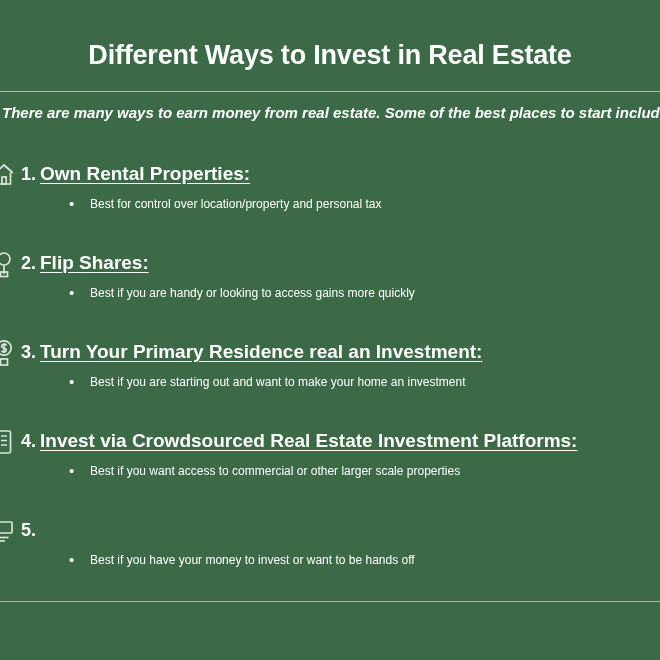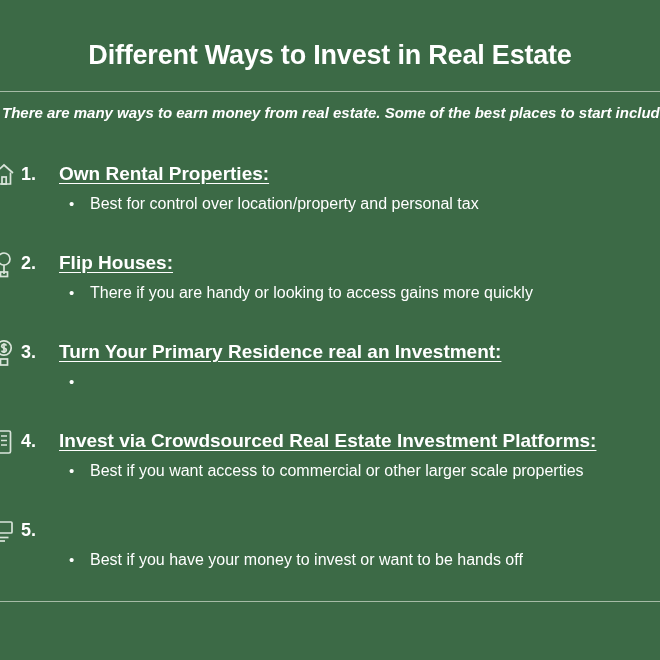--- a/index.html
+++ b/index.html
@@ -90,36 +90,36 @@
     position: absolute;
     left: 21px;
     top: 11px;
     color: #ffffff;
     font-size: 18px;
     font-weight: bold;
     line-height: 22px;
   }
   .heading {
     position: absolute;
-    left: 59px;
+    left: 40px;
     top: 10px;
     color: #ffffff;
     font-size: 19px;
     font-weight: bold;
     line-height: 24px;
     text-decoration: underline;
     text-underline-offset: 3px;
     white-space: nowrap;
   }
   .sub {
     position: absolute;
     left: 90px;
     top: 42px;
     color: #ffffff;
-    font-size: 16px;
+    font-size: 12px;
     font-weight: normal;
     line-height: 20px;
     white-space: nowrap;
   }
   .sub-dot {
     position: absolute;
     left: 69px;
     top: 42px;
     color: #ffffff;
     font-size: 15px;
@@ -155,37 +155,38 @@
 
     <div class="item">
       <span class="item-icon">
         <svg viewBox="0 0 26 34" fill="none" stroke="currentColor" stroke-width="1.7">
           <circle cx="13" cy="12" r="6"></circle>
           <path d="M13 18 V27"></path>
           <rect x="9.5" y="25" width="7" height="4.5"></rect>
         </svg>
       </span>
       <span class="num">2.</span>
-      <span class="heading">Flip Houses:</span>
-      <span class="sub-dot">•</span>
-      <span class="sub">There if you are handy or looking to access gains more quickly</span>
+      <span class="heading">Flip Shares:</span>
+      <span class="sub-dot">•</span>
+      <span class="sub">Best if you are handy or looking to access gains more quickly</span>
     </div>
 
     <div class="item">
       <span class="item-icon">
         <svg viewBox="0 0 26 34" fill="none" stroke="currentColor" stroke-width="1.7">
           <circle cx="13" cy="12" r="7.2"></circle>
           <path d="M13 7.5 V16.8"></path>
           <path d="M15.4 9.6 a2.5 2.5 0 0 0 -4.8 .7 c0 2.4 4.8 1.3 4.8 3.6 a2.5 2.5 0 0 1 -4.8 .7"></path>
           <rect x="9.5" y="23" width="7" height="6"></rect>
         </svg>
       </span>
       <span class="num">3.</span>
       <span class="heading">Turn Your Primary Residence real an Investment:</span>
       <span class="sub-dot">•</span>
+      <span class="sub">Best if you are starting out and want to make your home an investment</span>
     </div>
 
     <div class="item">
       <span class="item-icon">
         <svg viewBox="0 0 26 34" fill="none" stroke="currentColor" stroke-width="1.7">
           <rect x="6.5" y="6" width="13" height="22" rx="1.5"></rect>
           <path d="M10 11 H16 M10 15.5 H16 M10 20 H16"></path>
         </svg>
       </span>
       <span class="num">4.</span>

